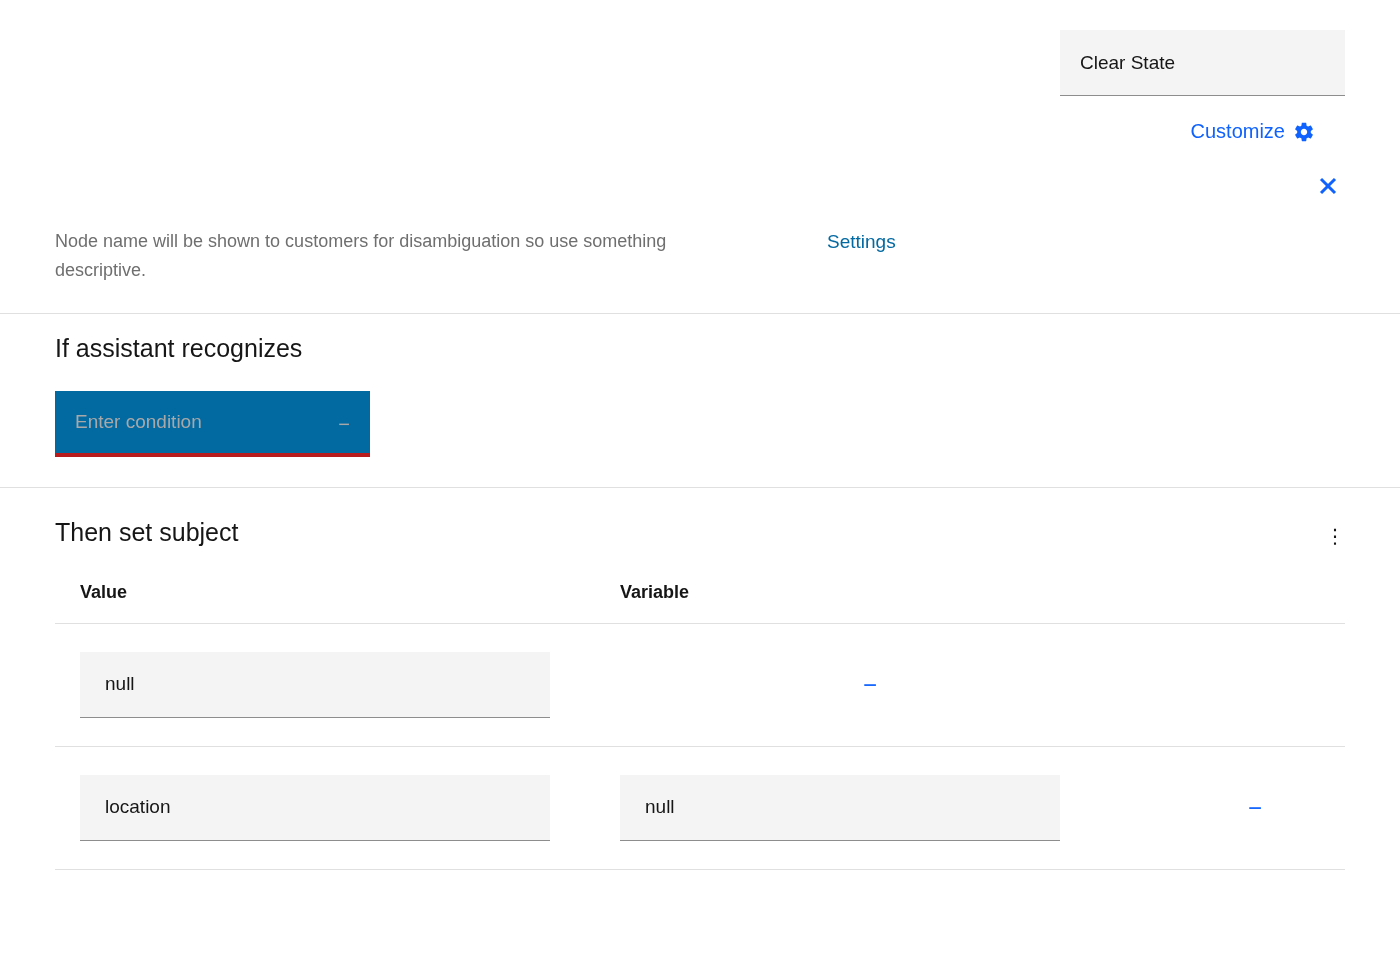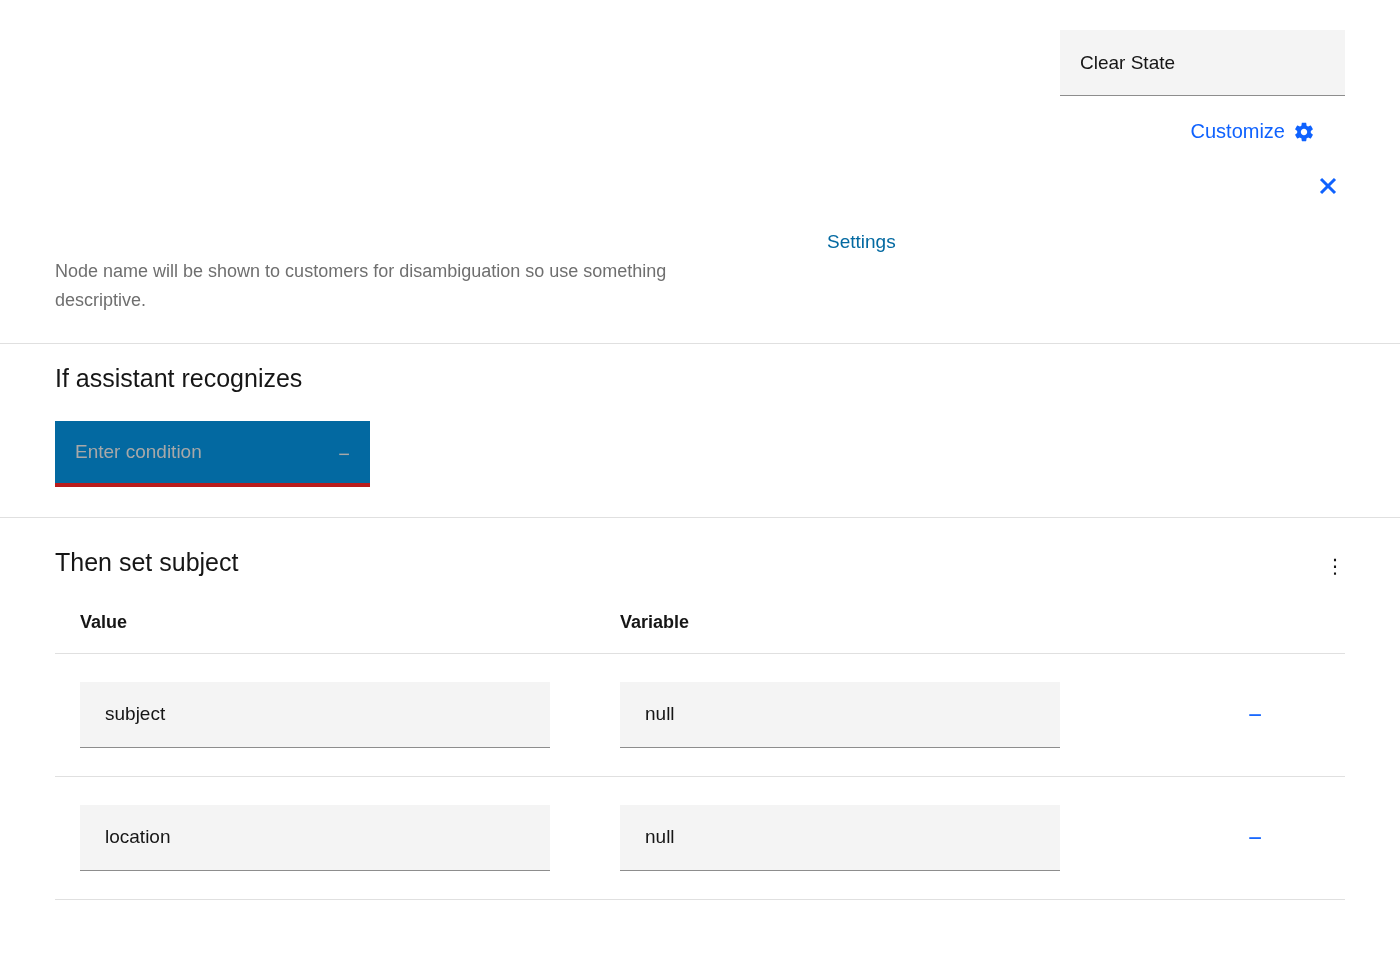--- a/index.html
+++ b/index.html
@@ -59,21 +59,20 @@
   padding: 18px 55px 28px 55px;
   border-bottom: 1px solid #e0e0e0;
   align-items: flex-start;
 }
 .helper-text {
   color: #6f6f6f;
   font-size: 18px;
   line-height: 1.6;
   max-width: 680px;
   flex: 1;
-  margin-top: 30px;
 }
 .settings-link {
   color: #0369a1;
   text-decoration: none;
   font-size: 19px;
   cursor: pointer;
   margin-left: 92px;
   margin-top: 4px;
 }
 h2.section-title {
@@ -196,21 +195,20 @@
     </button>
 
     <div class="context-table">
       <div class="context-headers">
         <div>Value</div>
         <div>Variable</div>
         <div></div>
       </div>
 
       <div class="context-row">
-        <input class="cell-input" type="text" value="subject" style="">
         <input class="cell-input" type="text" value="null" style="">
         <button class="row-remove">
           <span>−</span>
         </button>
       </div>
 
       <div class="context-row">
         <input class="cell-input" type="text" value="location" style="">
         <input class="cell-input" type="text" value="null" style="">
         <button class="row-remove">

